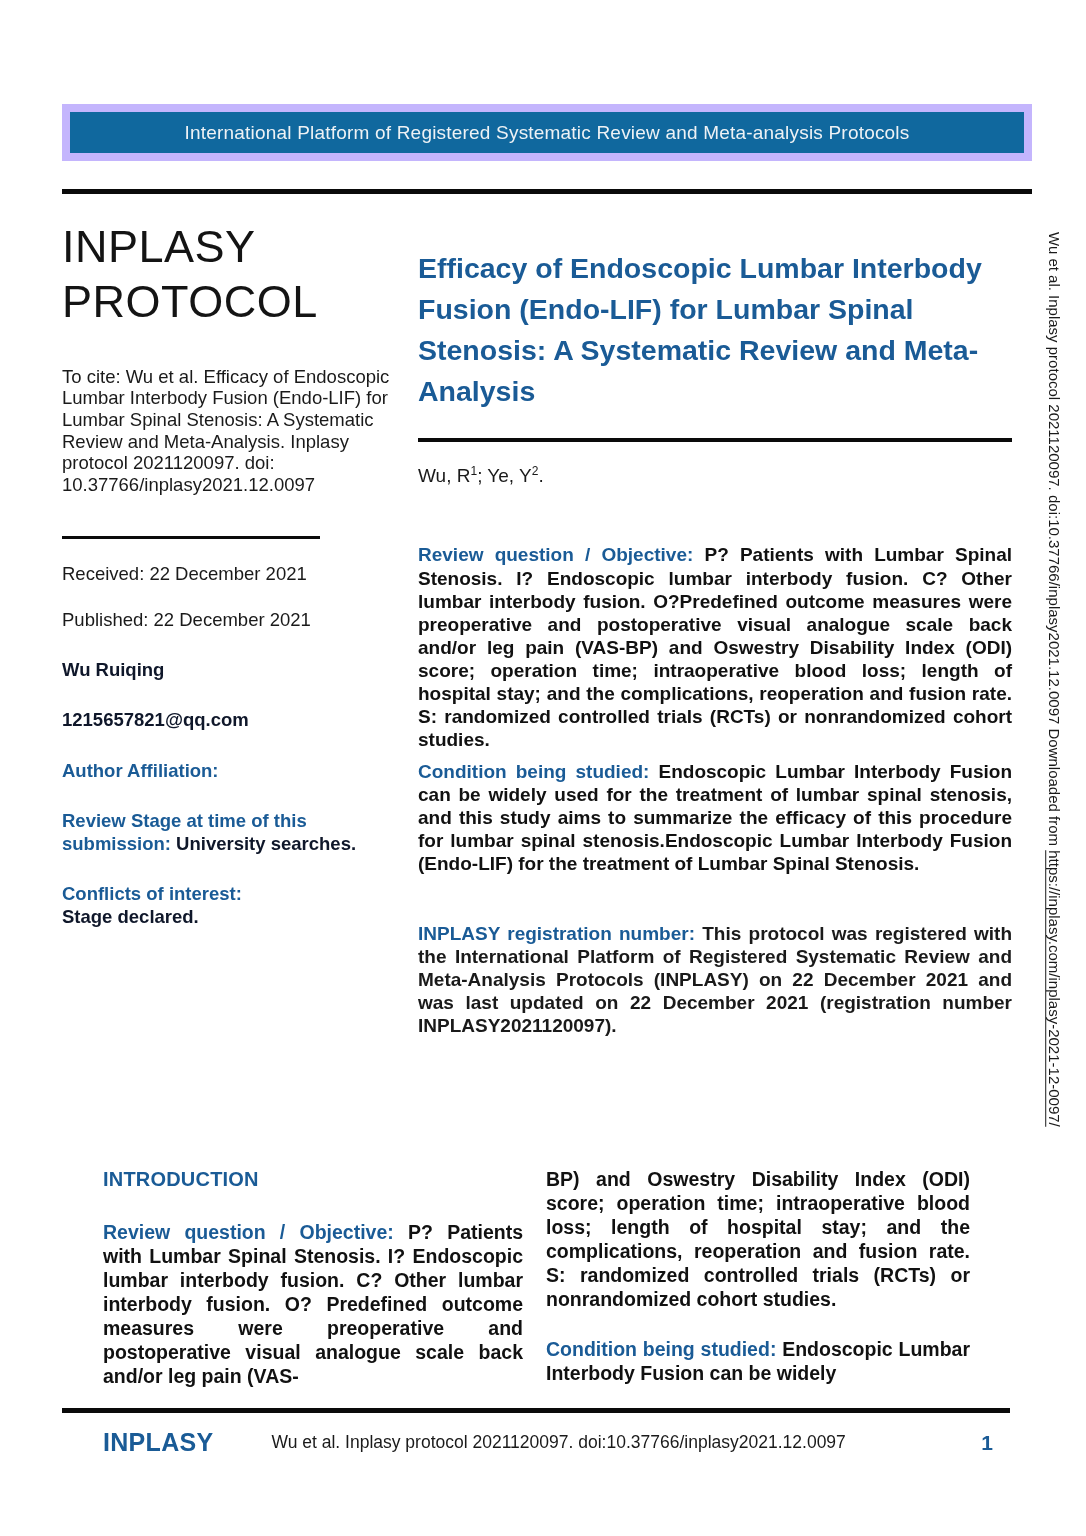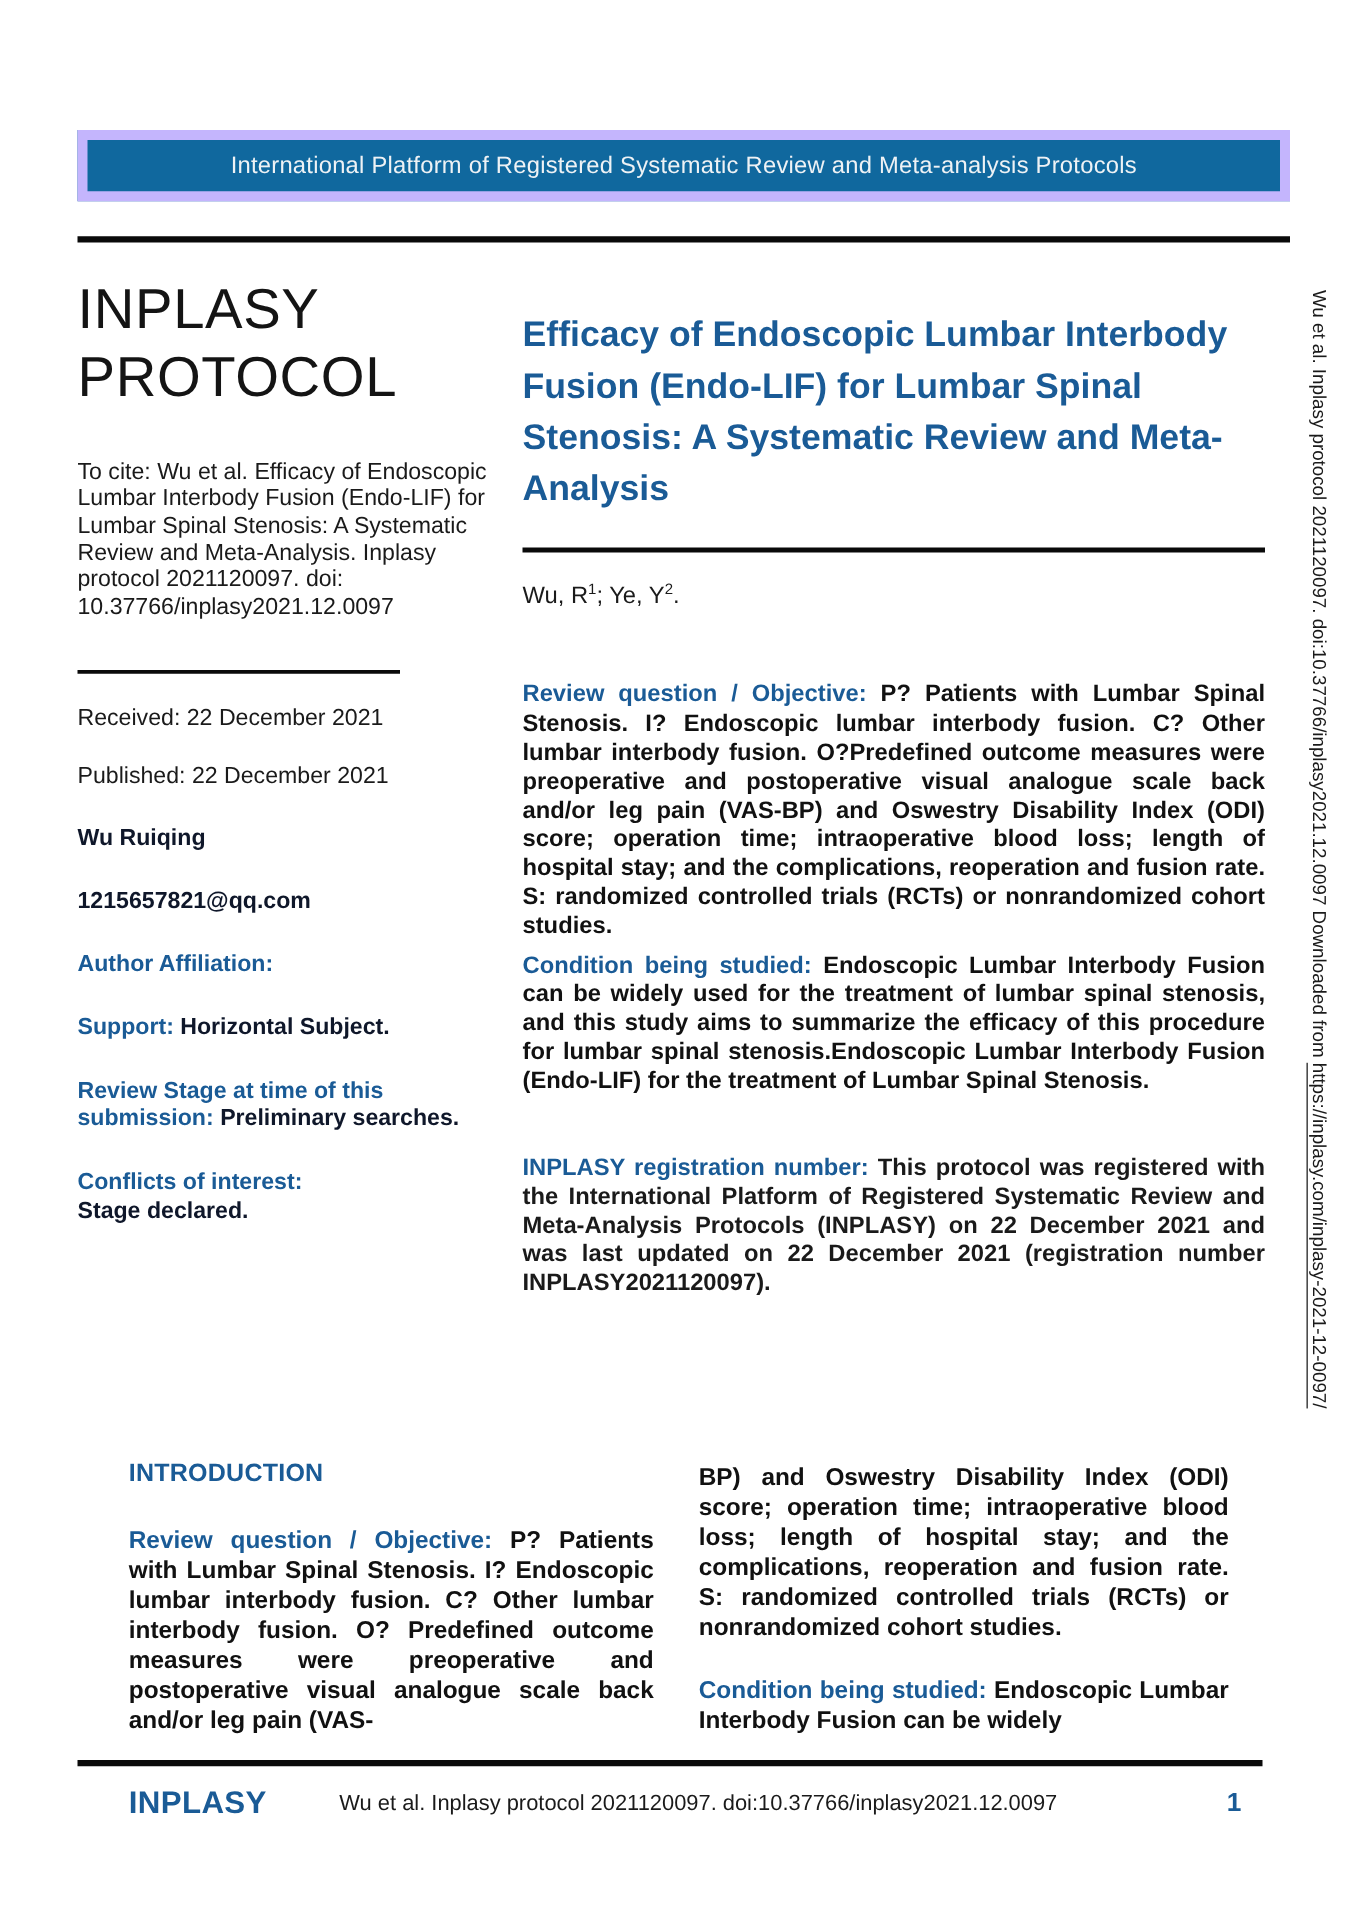--- a/index.html
+++ b/index.html
@@ -107,22 +107,21 @@
   .para-regular { font-weight: 700; color: #1a1a1a; margin-top: 37px; }
   .mt-review { margin-top: 56px; }
   .mt-condition { margin-top: 9px; }
   .mt-registration { margin-top: 46px; }
   
   .intro-section {
     position: absolute;
     left: 103px; top: 1168px;
     width: 888px;
     display: flex;
-    gap: 36px;
-    align-items: flex-end;
+    gap: 23px;
   }
   .intro-col1 { width: 420px; }
   .intro-col2 { width: 424px; }
   .intro-heading {
     color: #1a5b96;
     font-weight: 700;
     font-size: 20px;
     margin: 0 0 30px 0;
     letter-spacing: 0.2px;
   }
@@ -202,28 +201,24 @@
     </div>
 
     <div class="side-section">
       <div class="bold-val">1215657821@qq.com</div>
     </div>
 
     <div class="side-section">
       <div class="blue-label">Author Affiliation:</div>
     </div>
 
-    <div class="side-section">
-      <span class="blue-label">Support:</span>
-      <span class="bold-val">Horizontal Subject.</span>
-    </div>
 
     <div class="side-section">
       <span class="blue-label">Review Stage at time of this submission:</span>
-      <span class="bold-val">Preliminary searches.</span>
+      <span class="bold-val">University searches.</span>
     </div>
 
     <div class="side-section">
       <div class="blue-label">Conflicts of interest:</div>
       <div class="bold-val">Stage declared.</div>
     </div>
   </div>
 
   <div class="right-col">
     <h1 class="article-title">Efficacy of Endoscopic Lumbar Interbody Fusion (Endo-LIF) for Lumbar Spinal Stenosis: A Systematic Review and Meta-Analysis</h1>

